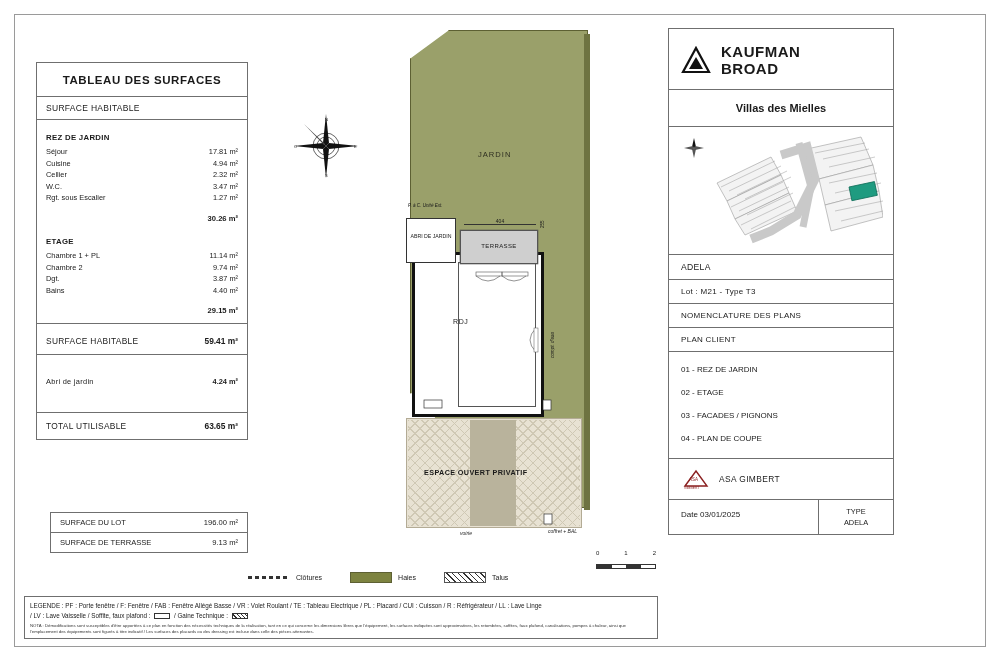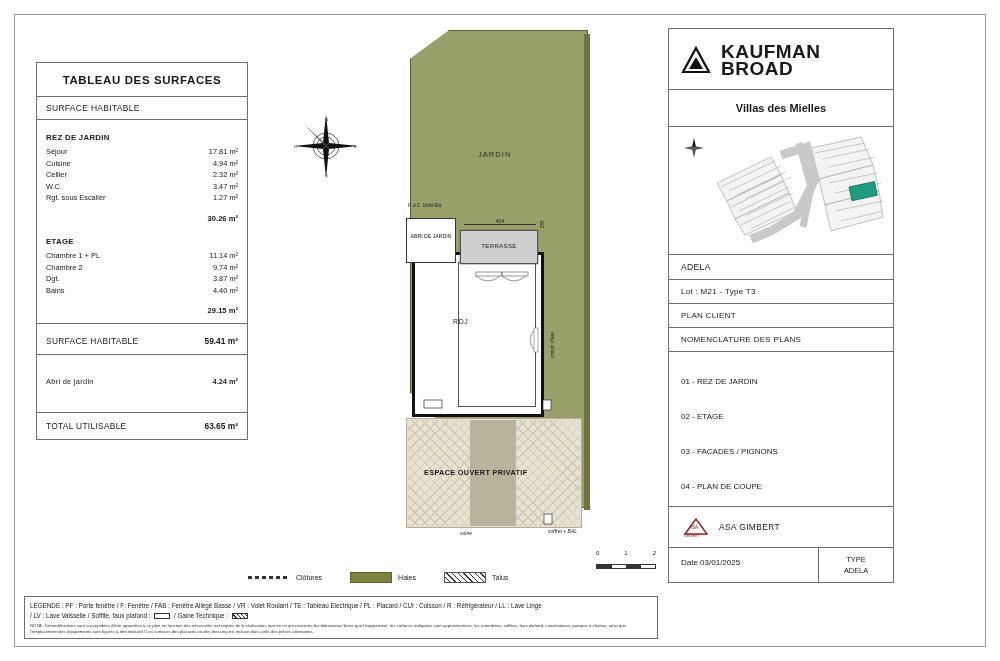--- a/index.html
+++ b/index.html
@@ -134,30 +134,30 @@
   .lg-item { display:flex; align-items:center; gap:6px; }
   .sw { width:42px; height:11px; border:1px solid #555; }
   .sw-clot { border:none; background:repeating-linear-gradient(90deg,#333 0 4px, transparent 4px 7px); height:3px; }
   .sw-haies { background:#7d8340; border:1px solid #5d6033; }
   .sw-talus { background:repeating-linear-gradient(45deg,#fff 0 3px,#333 3px 4px); }
 
   
   .rpanel { position:absolute; left:668px; top:28px; width:226px; border:1px solid #6f6f6f; background:#fff; }
   .logo-wrap { display:flex; align-items:center; gap:10px; padding:14px 12px 12px; border-bottom:1px solid #6f6f6f; }
   .logo-mark { width:30px; height:28px; flex:0 0 auto; }
-  .logo-text { font-size:19px; font-weight:bold; letter-spacing:.5px; line-height:17px; }
+  .logo-text { font-size:15px; font-weight:bold; letter-spacing:.5px; line-height:17px; }
   .proj-name { text-align:center; font-size:11px; font-weight:bold; padding:12px 0; border-bottom:1px solid #6f6f6f; }
   .addr { text-align:center; font-size:7.4px; line-height:11px; padding:10px 0 9px; border-bottom:1px solid #6f6f6f; }
   .map-sec { border-bottom:1px solid #6f6f6f; padding:8px 10px 10px; position:relative; height:128px; }
   .mini-compass { position:absolute; left:14px; top:10px; width:22px; height:22px; }
   .map-box { position:absolute; left:42px; top:8px; width:172px; height:112px; overflow:hidden; }
   .rp-line { font-size:8px; padding:7px 12px; border-bottom:1px solid #6f6f6f; letter-spacing:.3px; }
   .rp-line.strong { font-size:8.6px; }
   .nomen-list { padding:6px 12px 8px; }
-  .nomen-list div { font-size:8px; padding:7px 0;margin-top:12px; }
+  .nomen-list div { font-size:8px; padding:7px 0; }
   .asa { display:flex; align-items:center; gap:8px; padding:9px 12px; border-bottom:1px solid #6f6f6f; border-top:1px solid #6f6f6f; }
   .asa-logo { width:30px; height:22px; }
   .asa-name { font-size:8.4px; letter-spacing:.4px; }
   .date-type { display:flex; border-top:0; }
   .date-cell { flex:1; font-size:8px; padding:10px 12px; border-right:1px solid #6f6f6f; }
   .type-cell { width:74px; font-size:7.4px; text-align:center; padding:6px 4px; line-height:11px; }
 
   
   .legend-box {
     position:absolute; left:24px; top:596px; width:634px; border:1px solid #6f6f6f;
@@ -232,20 +232,30 @@
       <span class="lbl">Abri de jardin</span>
       <span class="val" style="font-weight:bold;">4.24 m²</span>
     </div>
 
     <div class="tot-row bord-top">
       <span class="lbl">TOTAL UTILISABLE</span>
       <span class="val">63.65 m²</span>
     </div>
   </div>
 
+  <div class="lot-table">
+    <div class="lot-row">
+      <span>SURFACE DU LOT</span>
+      <span>196.00 m²</span>
+    </div>
+    <div class="lot-row">
+      <span>SURFACE DE TERRASSE</span>
+      <span>9.13 m²</span>
+    </div>
+  </div>
 
   <div class="compass">
     <svg width="68" height="68" viewBox="0 0 68 68">
       <g stroke="#222" fill="none" stroke-width="0.7">
         <circle cx="34" cy="34" r="13"></circle>
         <circle cx="34" cy="34" r="9"></circle>
       </g>
       <polygon points="34,2 37,31 34,34 31,31" fill="#111"></polygon>
       <polygon points="34,66 37,37 34,34 31,37" fill="#111"></polygon>
       <polygon points="2,34 31,31 34,34 31,37" fill="#111"></polygon>
@@ -386,22 +396,22 @@
           </g>
           <path d="M70 20 L96 12 L104 44 L86 80 L60 96 L40 104" stroke="#c9c9c9" stroke-width="9" fill="none"></path>
           <path d="M88 8 L100 52 L92 92" stroke="#c9c9c9" stroke-width="7" fill="none"></path>
           <rect x="138" y="52" width="26" height="14" transform="rotate(-12 138 52)" fill="#1f9b80" stroke="#12705c" stroke-width="0.8"></rect>
         </svg>
       </div>
     </div>
 
     <div class="rp-line strong">ADELA</div>
     <div class="rp-line">Lot : M21 - Type T3</div>
+    <div class="rp-line">NOMENCLATURE DES PLANS</div>
     <div class="rp-line">PLAN CLIENT</div>
-    <div class="rp-line">NOMENCLATURE DES PLANS</div>
 
     <div class="nomen-list">
       <div>01 - REZ DE JARDIN</div>
       <div>02 - ETAGE</div>
       <div>03 - FACADES / PIGNONS</div>
       <div>04 - PLAN DE COUPE</div>
     </div>
 
     <div class="asa">
       <span class="asa-logo">

